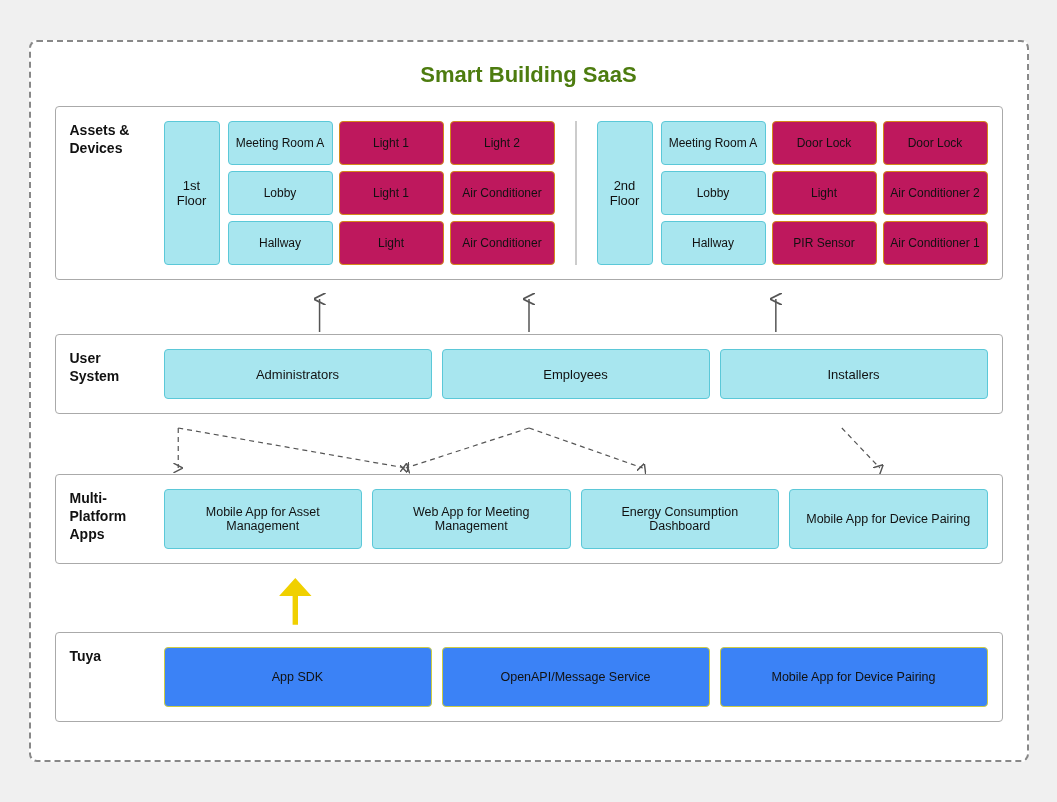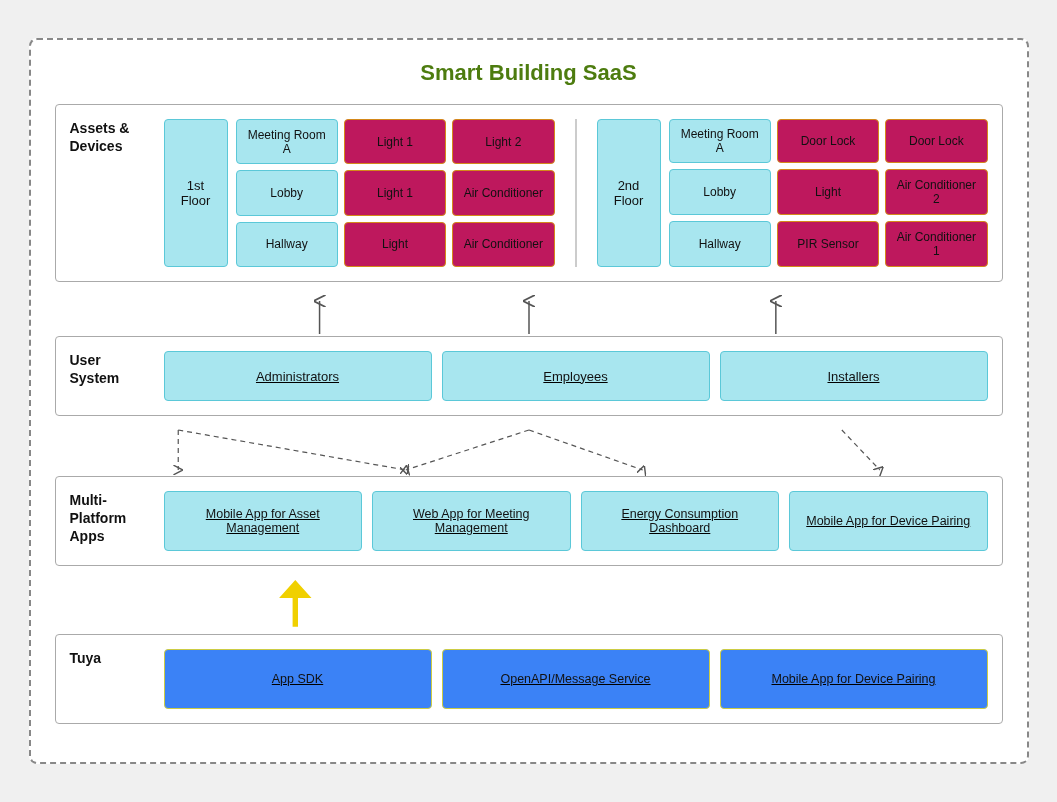--- a/index.html
+++ b/index.html
@@ -53,21 +53,21 @@
       padding: 14px;
     }
 
     .floor-label-box {
       background: #a8e6ef;
       border: 1px solid #5bc8d8;
       border-radius: 4px;
       display: flex;
       align-items: center;
       justify-content: center;
-      width: 64px;
+      width: 56px;
       min-height: 130px;
       font-size: 13px;
       text-align: center;
       color: #111;
       padding: 6px;
     }
 
     .rooms-grid {
       display: grid;
       grid-template-columns: repeat(3, 1fr);
@@ -78,21 +78,21 @@
     .room-box {
       background: #a8e6ef;
       border: 1px solid #5bc8d8;
       border-radius: 4px;
       display: flex;
       align-items: center;
       justify-content: center;
       font-size: 12px;
       text-align: center;
       color: #111;
-      padding: 7px 6px;
+      padding: 14px 6px;
       min-height: 44px;
     }
 
     .device-box {
       background: #be185d;
       border: 1px solid #d4891a;
       border-radius: 4px;
       display: flex;
       align-items: center;
       justify-content: center;
@@ -158,21 +158,20 @@
       color: #111;
       padding: 14px 10px;
       flex: 1;
       min-height: 60px;
     }
 
     .apps-row {
       display: flex;
       gap: 10px;
       flex: 1;
-      text-decoration: underline;
     }
 
     .section-inner {
       display: flex;
       align-items: flex-start;
       gap: 14px;
     }
 
     .section-inner-top {
       display: flex;

